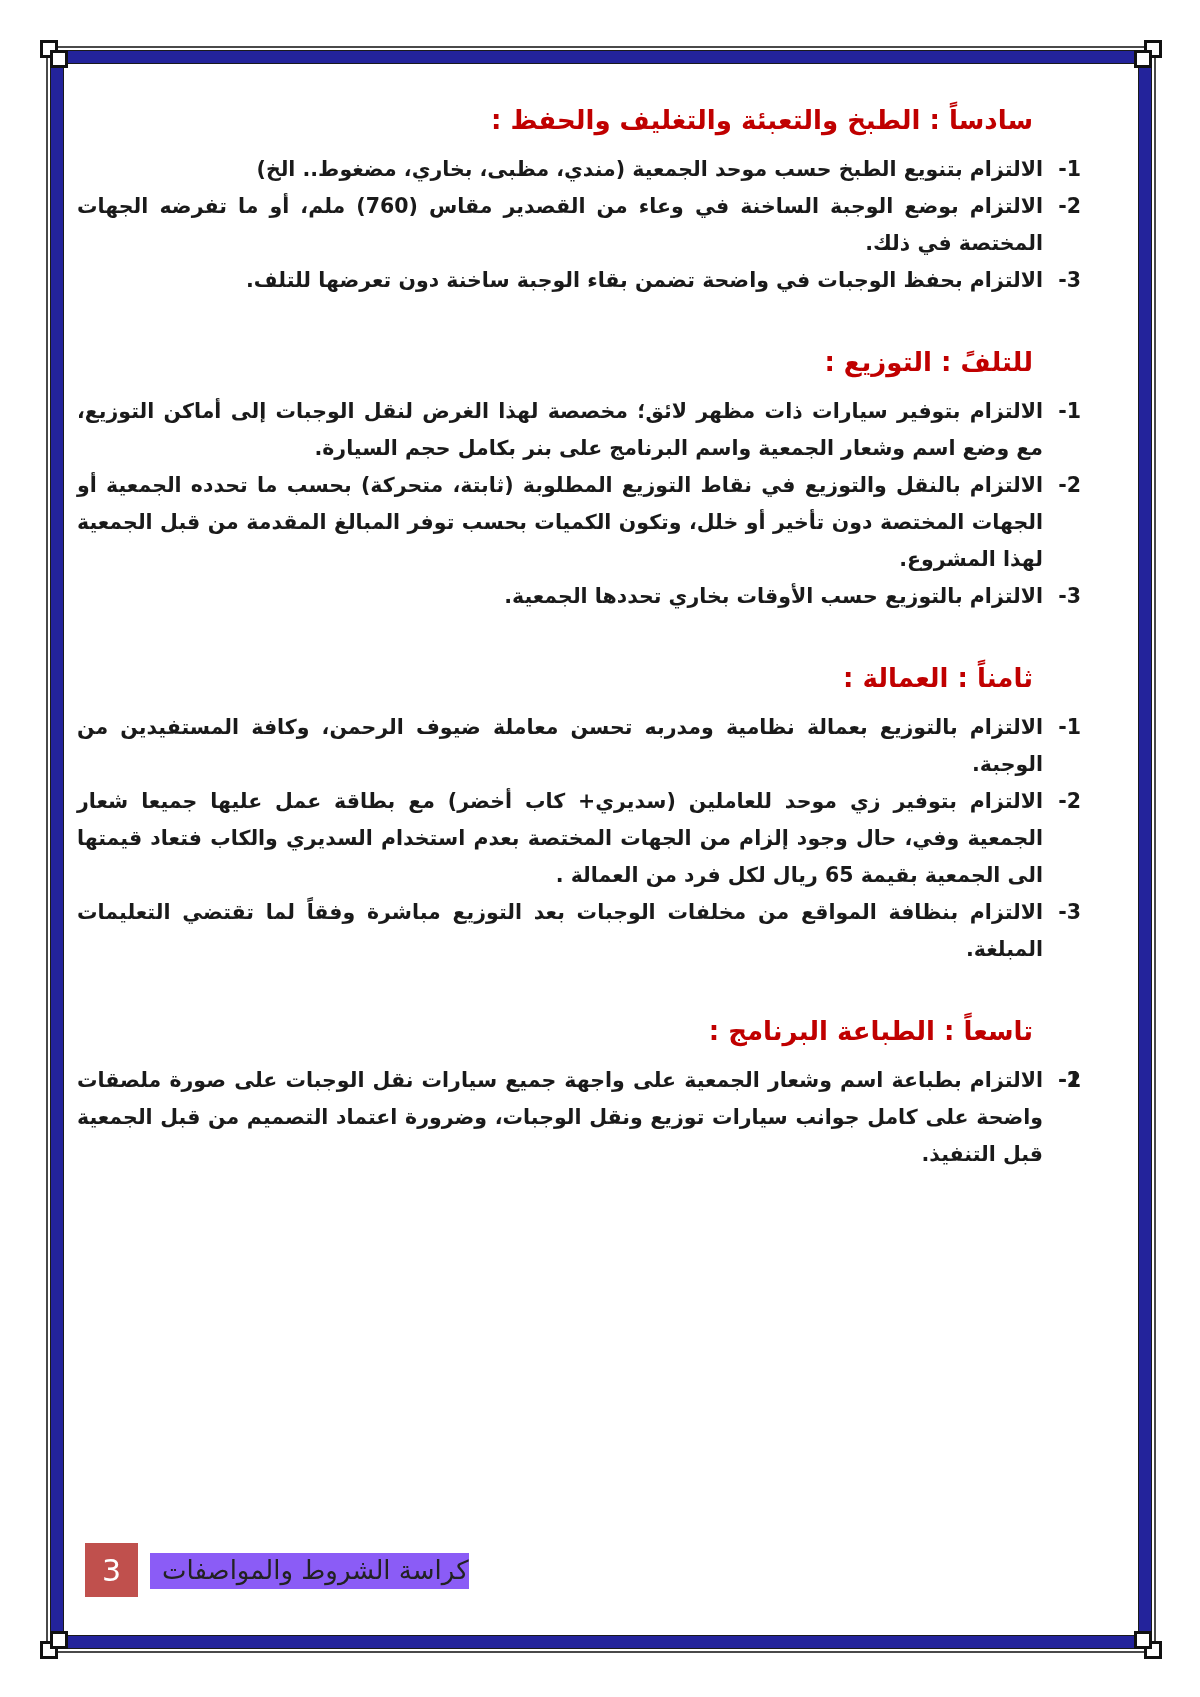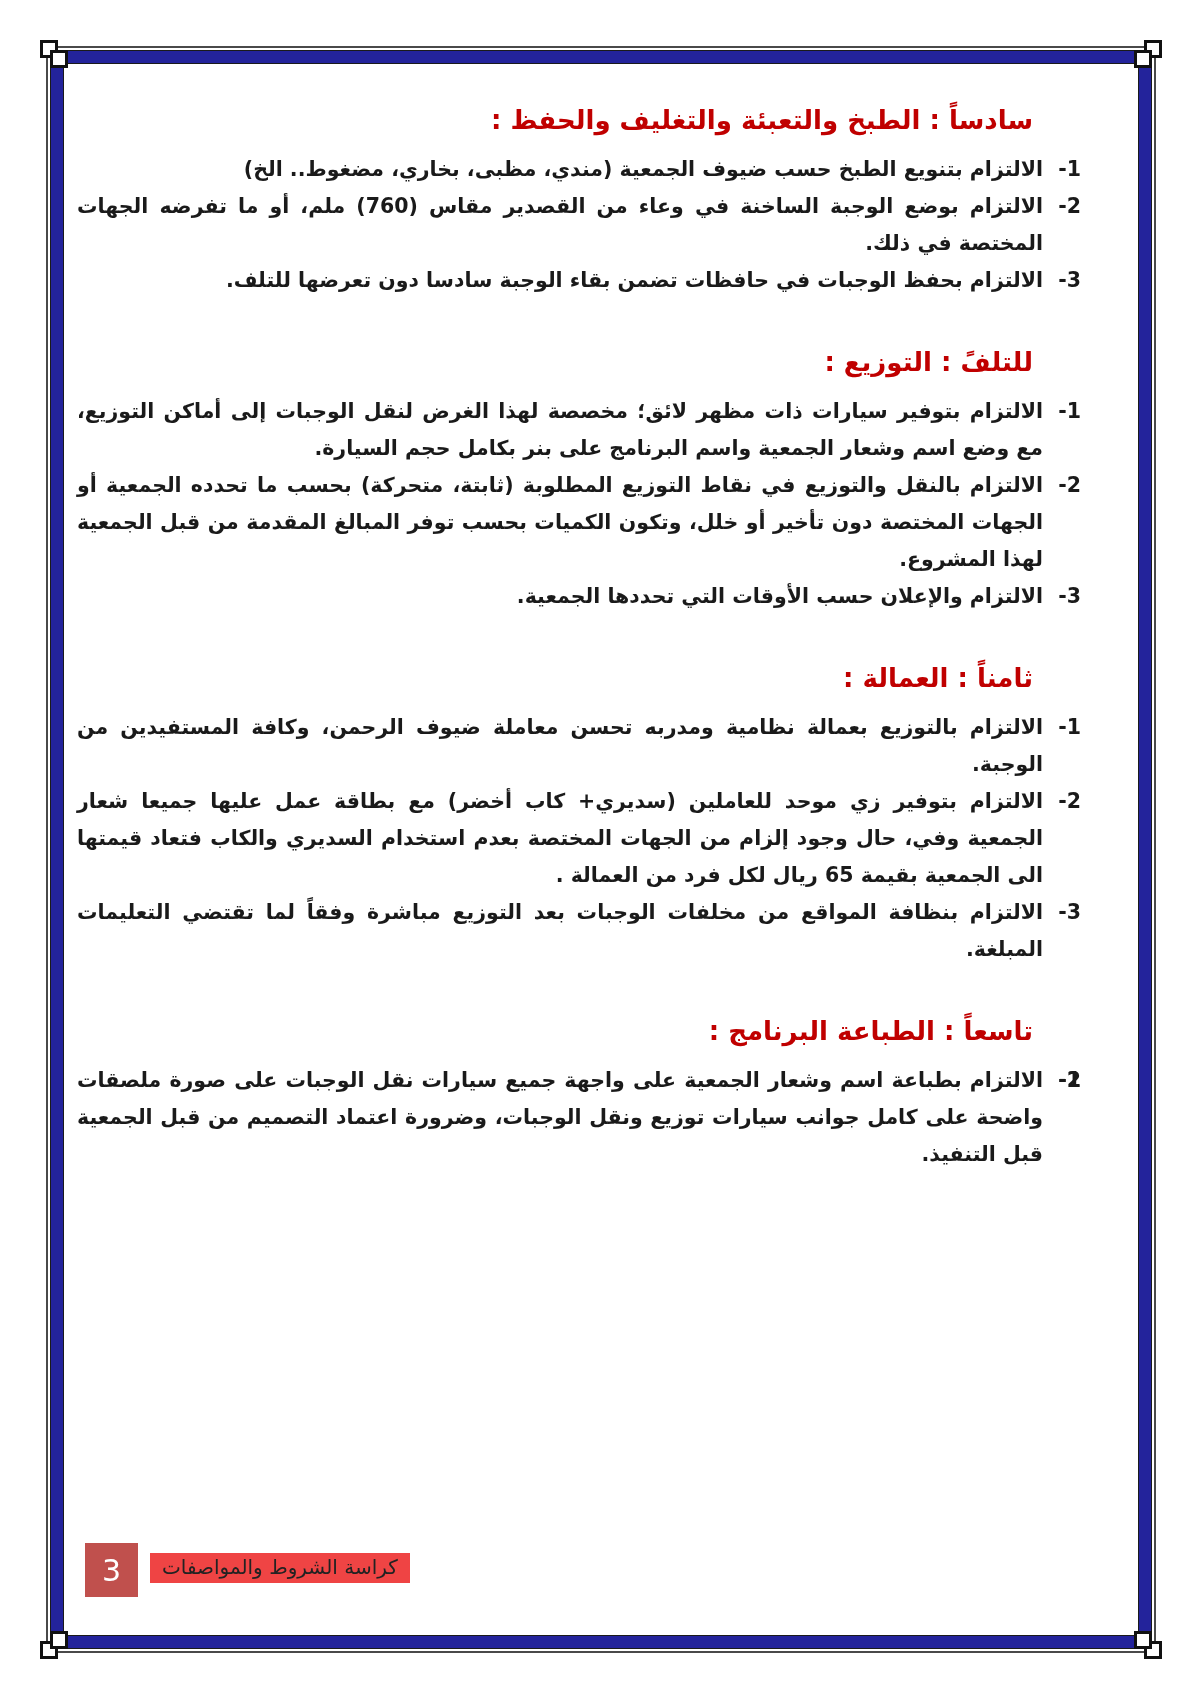--- a/index.html
+++ b/index.html
@@ -48,22 +48,22 @@
     text-align:justify;
   }
   
   .footer{position:absolute;left:85px;top:1543px;display:flex;align-items:flex-start;gap:12px;direction:ltr;}
   .pagenum{
     width:53px;height:54px;background:#C0504D;color:#ffffff;
     display:flex;align-items:center;justify-content:center;
     font-size:30px;font-weight:normal;
   }
   .footlabel{
-    margin-top:10px;background:#ef4444;color:#222222;
-    padding:2px 12px 4px 12px;font-size:20px;direction:rtl;white-space:nowrap;
+    margin-top:10px;background:#8b5cf6;color:#222222;
+    padding:2px 0 4px 12px;font-size:26px;direction:rtl;white-space:nowrap;
   }
 </style>
 </head>
 <body>
 
 <div class="frame-outer"></div>
 <div class="frame-band"></div>
 <div class="corner tl">
     <span class="sq sq1"></span>
     <span class="sq sq2"></span>
@@ -80,45 +80,45 @@
     <span class="sq sq1"></span>
     <span class="sq sq2"></span>
   </div>
 
 <div class="content">
 
   <div class="sec">
     <h2 class="hd">سادساً : الطبخ والتعبئة والتغليف والحفظ :</h2>
     <div class="li">
       <span class="num">1-</span>
-      <span>الالتزام بتنويع الطبخ حسب ضيوف الجمعية (مندي، مظبى، بخاري، مضغوط.. الخ)</span>
+      <span>الالتزام بتنويع الطبخ حسب موحد الجمعية (مندي، مظبى، بخاري، مضغوط.. الخ)</span>
     </div>
     <div class="li">
       <span class="num">2-</span>
       <span>الالتزام بوضع الوجبة الساخنة في وعاء من القصدير مقاس (760) ملم، أو ما تفرضه الجهات المختصة في ذلك.</span>
     </div>
     <div class="li">
       <span class="num">3-</span>
-      <span>الالتزام بحفظ الوجبات في حافظات تضمن بقاء الوجبة سادسا دون تعرضها للتلف.</span>
+      <span>الالتزام بحفظ الوجبات في واضحة تضمن بقاء الوجبة ساخنة دون تعرضها للتلف.</span>
     </div>
   </div>
 
   <div class="sec">
     <h2 class="hd">للتلفً : التوزيع :</h2>
     <div class="li">
       <span class="num">1-</span>
       <span>الالتزام بتوفير سيارات ذات مظهر لائق؛ مخصصة لهذا الغرض لنقل الوجبات إلى أماكن التوزيع، مع وضع اسم وشعار الجمعية واسم البرنامج على بنر بكامل حجم السيارة.</span>
     </div>
     <div class="li">
       <span class="num">2-</span>
       <span>الالتزام بالنقل والتوزيع في نقاط التوزيع المطلوبة (ثابتة، متحركة) بحسب ما تحدده الجمعية أو الجهات المختصة دون تأخير أو خلل، وتكون الكميات بحسب توفر المبالغ المقدمة من قبل الجمعية لهذا المشروع.</span>
     </div>
     <div class="li">
       <span class="num">3-</span>
-      <span>الالتزام والإعلان حسب الأوقات التي تحددها الجمعية.</span>
+      <span>الالتزام بالتوزيع حسب الأوقات بخاري تحددها الجمعية.</span>
     </div>
   </div>
 
   <div class="sec">
     <h2 class="hd">ثامناً : العمالة :</h2>
     <div class="li">
       <span class="num">1-</span>
       <span>الالتزام بالتوزيع بعمالة نظامية ومدربه تحسن معاملة ضيوف الرحمن، وكافة المستفيدين من الوجبة.</span>
     </div>
     <div class="li">

